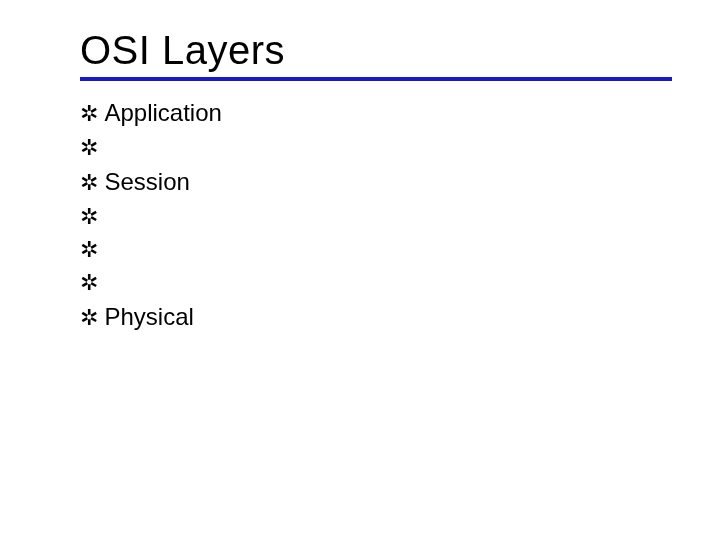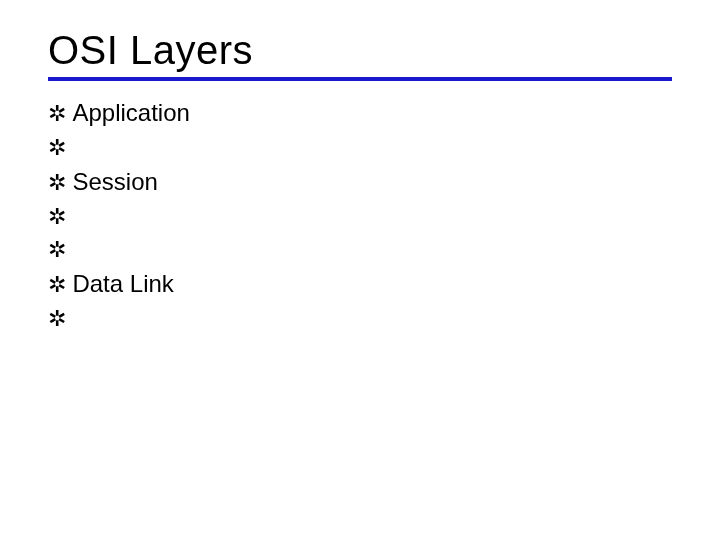--- a/index.html
+++ b/index.html
@@ -7,20 +7,21 @@
     padding: 0;
     width: 720px;
     height: 540px;
     background: #ffffff;
     font-family: Verdana, Geneva, sans-serif;
     color: #000000;
   }
   .slide {
     box-sizing: border-box;
     padding: 28px 48px 0 48px;
+    margin-left: 32px;
   }
   .title {
     font-family: Impact, "Arial Black", sans-serif;
     font-weight: normal;
     font-size: 40px;
     letter-spacing: 0.5px;
     margin: 0 0 4px 0;
     color: #000000;
   }
   .rule {
@@ -67,19 +68,19 @@
       <span>Session</span>
     </li>
     <li class="item">
       <span class="bullet">✲</span>
     </li>
     <li class="item">
       <span class="bullet">✲</span>
     </li>
     <li class="item">
       <span class="bullet">✲</span>
-      <span>Data Link</span>
     </li>
     <li class="item">
       <span class="bullet">✲</span>
+      <span>Physical</span>
     </li>
   </ul>
 </div>
 
 </body></html>

